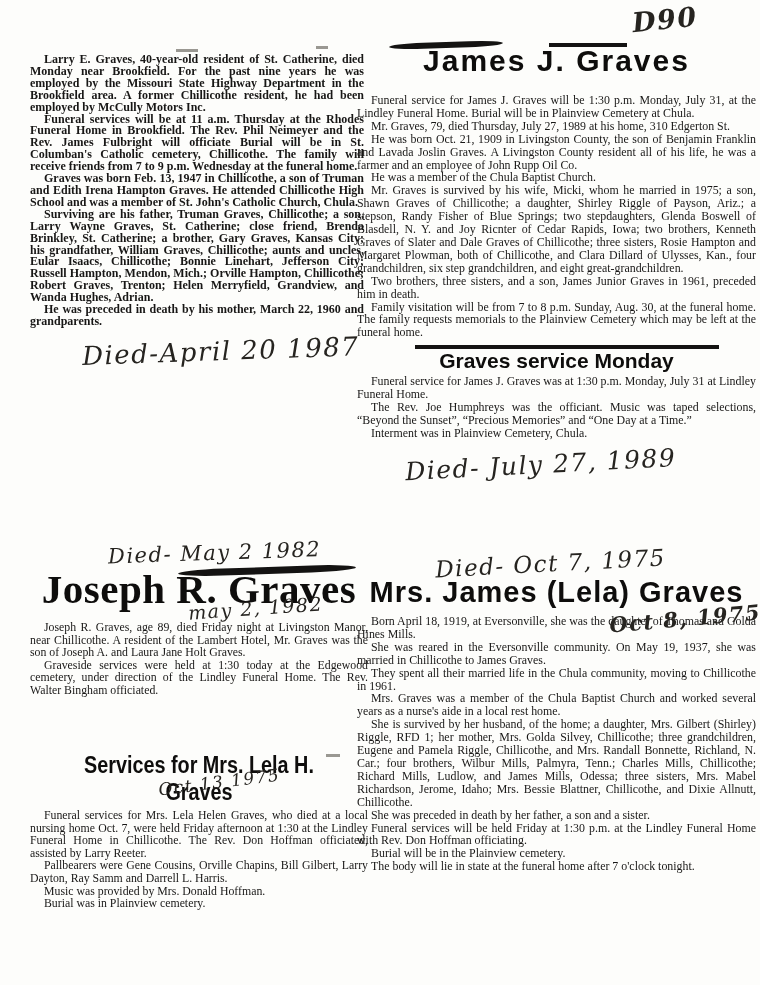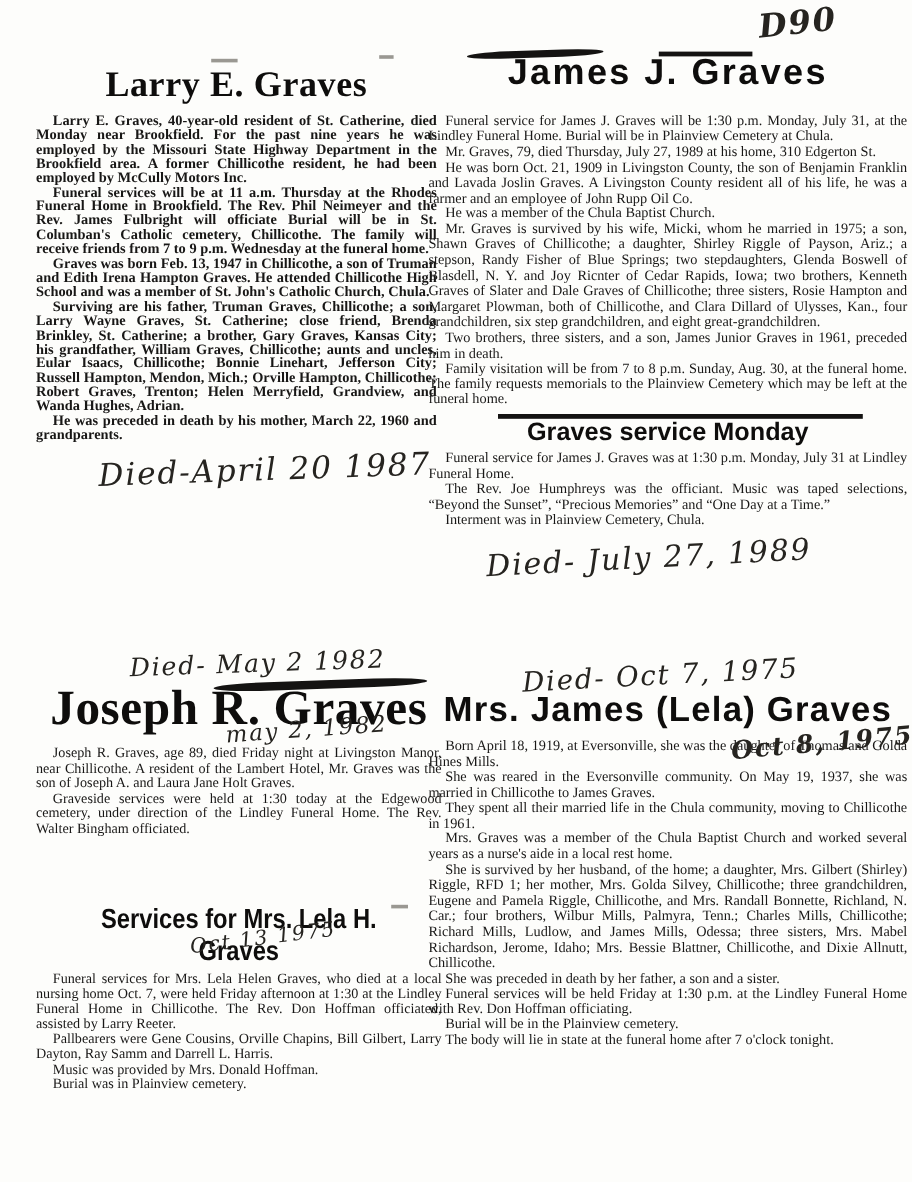--- a/index.html
+++ b/index.html
@@ -59,21 +59,20 @@
 </head>
 <body>
 
 <div class="page">
 
   <div class="hand" style="position:absolute; left:632px; top:4px; font-size:27px; transform:rotate(-6deg); font-weight:bold;">D90</div>
 
   <div class="section" style="left:30px; top:54px; width:334px;">
     <div class="artifact light" style="left:146px; top:-5px; width:22px; height:3px;"></div>
     <div class="artifact light" style="left:286px; top:-8px; width:12px; height:3px;"></div>
-    <h1 class="title-serif" style="font-size:30px; margin-bottom:7px;">Larry E. Graves</h1>
     <div class="body body-left">
       <p>Larry E. Graves, 40-year-old resident of St. Catherine, died Monday near Brookfield. For the past nine years he was employed by the Missouri State Highway Department in the Brookfield area. A former Chillicothe resident, he had been employed by McCully Motors Inc.</p>
       <p>Funeral services will be at 11 a.m. Thursday at the Rhodes Funeral Home in Brookfield. The Rev. Phil Neimeyer and the Rev. James Fulbright will officiate Burial will be in St. Columban's Catholic cemetery, Chillicothe. The family will receive friends from 7 to 9 p.m. Wednesday at the funeral home.</p>
       <p>Graves was born Feb. 13, 1947 in Chillicothe, a son of Truman and Edith Irena Hampton Graves. He attended Chillicothe High School and was a member of St. John's Catholic Church, Chula.</p>
       <p>Surviving are his father, Truman Graves, Chillicothe; a son, Larry Wayne Graves, St. Catherine; close friend, Brenda Brinkley, St. Catherine; a brother, Gary Graves, Kansas City; his grandfather, William Graves, Chillicothe; aunts and uncles, Eular Isaacs, Chillicothe; Bonnie Linehart, Jefferson City; Russell Hampton, Mendon, Mich.; Orville Hampton, Chillicothe; Robert Graves, Trenton; Helen Merryfield, Grandview, and Wanda Hughes, Adrian.</p>
       <p>He was preceded in death by his mother, March 22, 1960 and grandparents.</p>
     </div>
     <div class="hand" style="font-size:26px; margin-top:8px; margin-left:52px; transform:rotate(-2deg);">Died-April 20 1987</div>
   </div>
 

